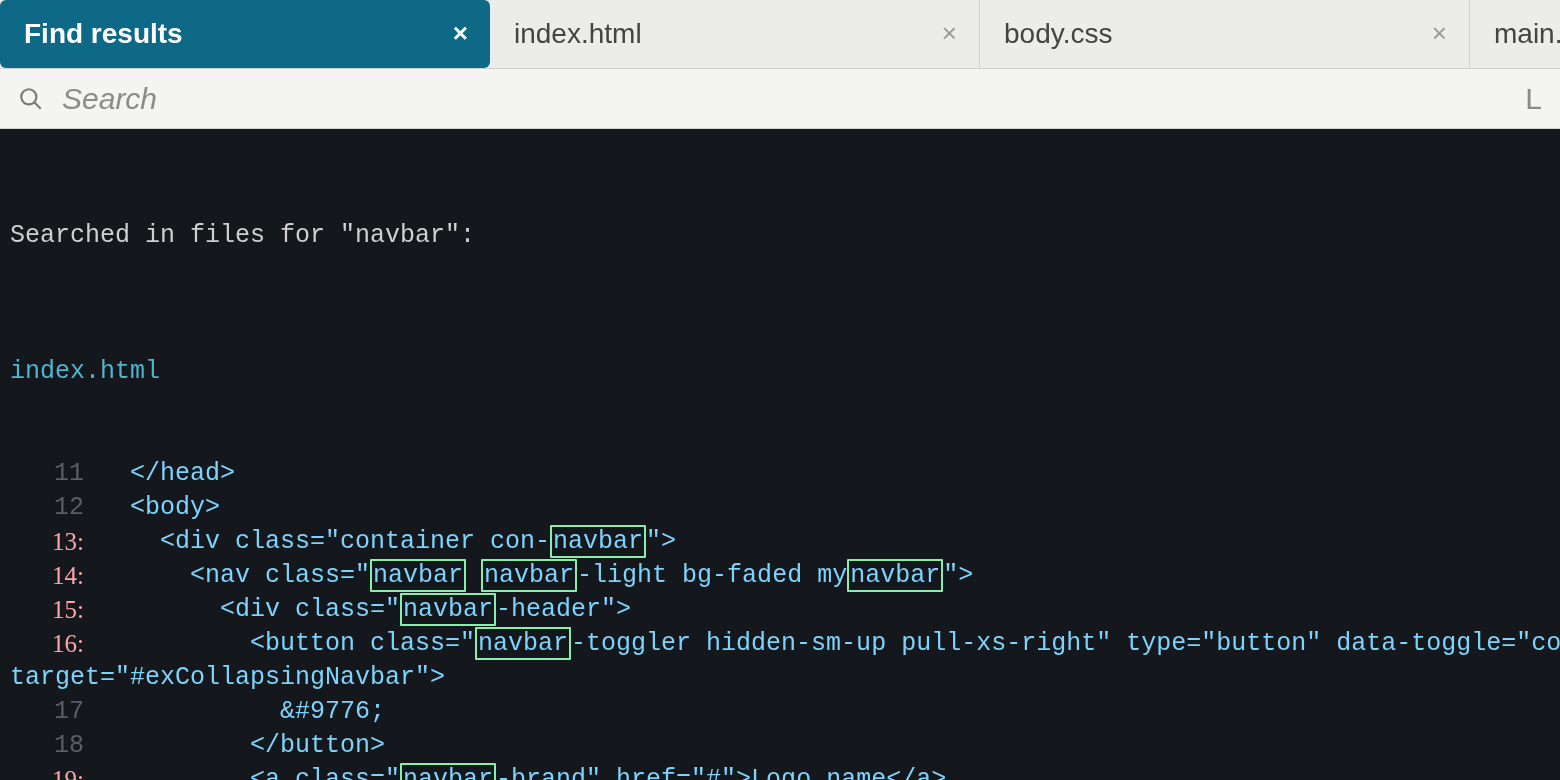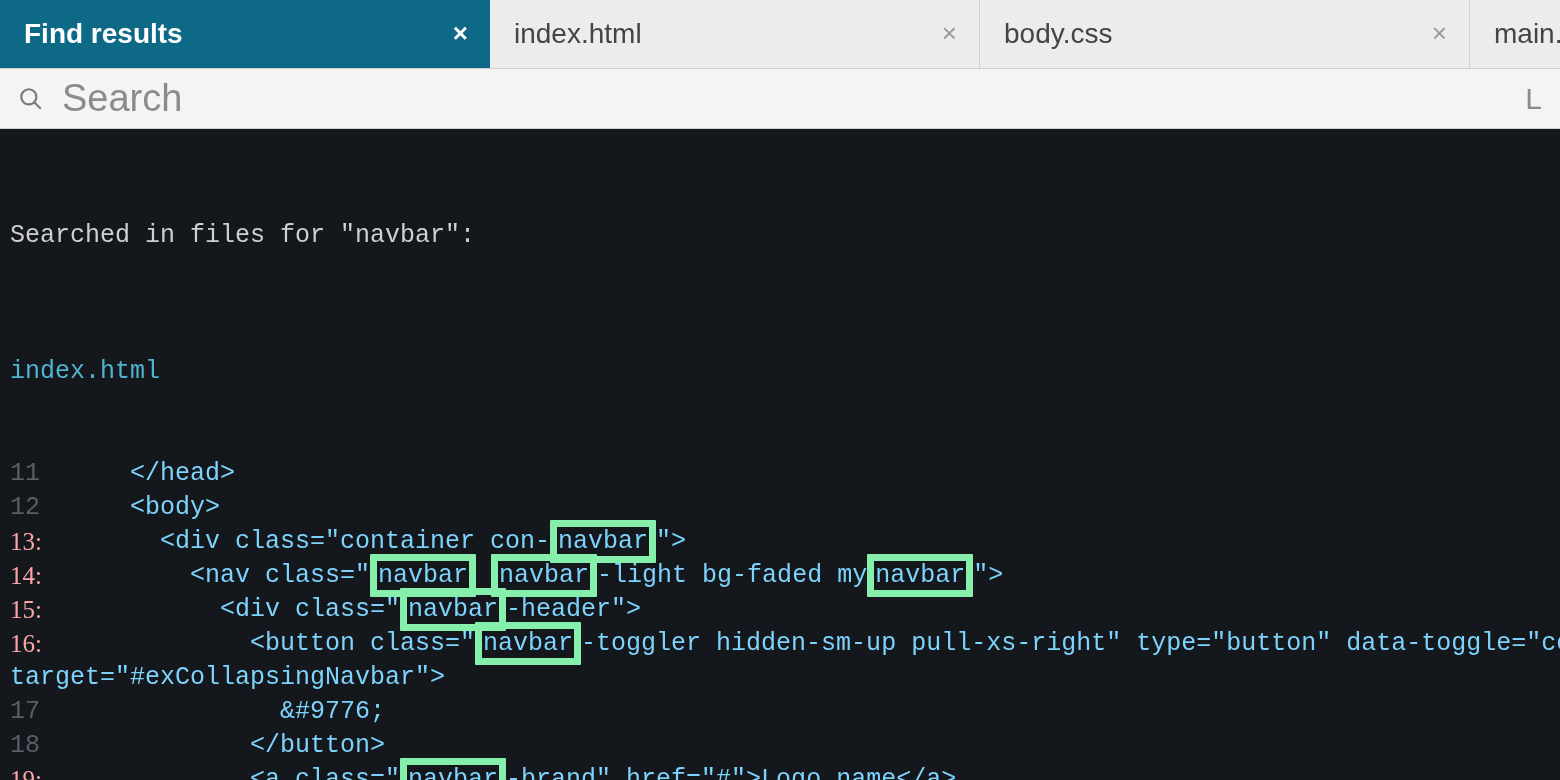--- a/index.html
+++ b/index.html
@@ -29,20 +29,21 @@
     position: relative;
     min-width: 490px;
     cursor: pointer;
   }
   .tab.active {
     background: #0d6986;
     color: #ffffff;
     font-weight: 600;
     border-right: none;
     min-width: 490px;
+    border-radius: 6px;
   }
   .tab.truncated {
     min-width: 0;
     flex: 0 0 auto;
     padding-right: 0;
     border-right: none;
   }
   .tab .close {
     position: absolute;
     right: 22px;
@@ -70,23 +71,24 @@
     height: 26px;
     margin-right: 18px;
     flex: 0 0 auto;
     color: #7a7a78;
   }
   .searchbar input {
     flex: 1 1 auto;
     border: none;
     outline: none;
     background: transparent;
-    font-size: 38px;
+    font-size: 30px;
     color: #1d4ed8;
     height: 100%;
+    font-style: italic;
   }
   .searchbar input::placeholder { color: #8b8b89; }
   .searchbar .trailing {
     font-size: 30px;
     color: #8b8b89;
     padding-left: 16px;
     flex: 0 0 auto;
   }
 
   
@@ -108,32 +110,32 @@
   .results .filename {
     color: #4fb4cf;
     padding-bottom: 0;
   }
   .results .line {
     display: flex;
   }
   .results .ln {
     display: inline-block;
     width: 90px;
-    text-align: left;
+    text-align: right;
     padding-right: 16px;
     flex: 0 0 auto;
   }
   .results .ln.hit   { color: #fca5a5; font-family: Liberation Serif, serif; }
   .results .ln.nohit { color: #5a5e66; }
   .results .code {
     color: #7dd3fc;
     white-space: pre;
   }
   .results .match {
-    border: 7px solid #86efac;
+    border: 2px solid #86efac;
     padding: 0 1px;
     border-radius: 1px;
   }
 </style>
 </head>
 <body>
 
 <div class="tabbar">
   <div class="tab active">
     <span class="tab-label">Find results</span>

